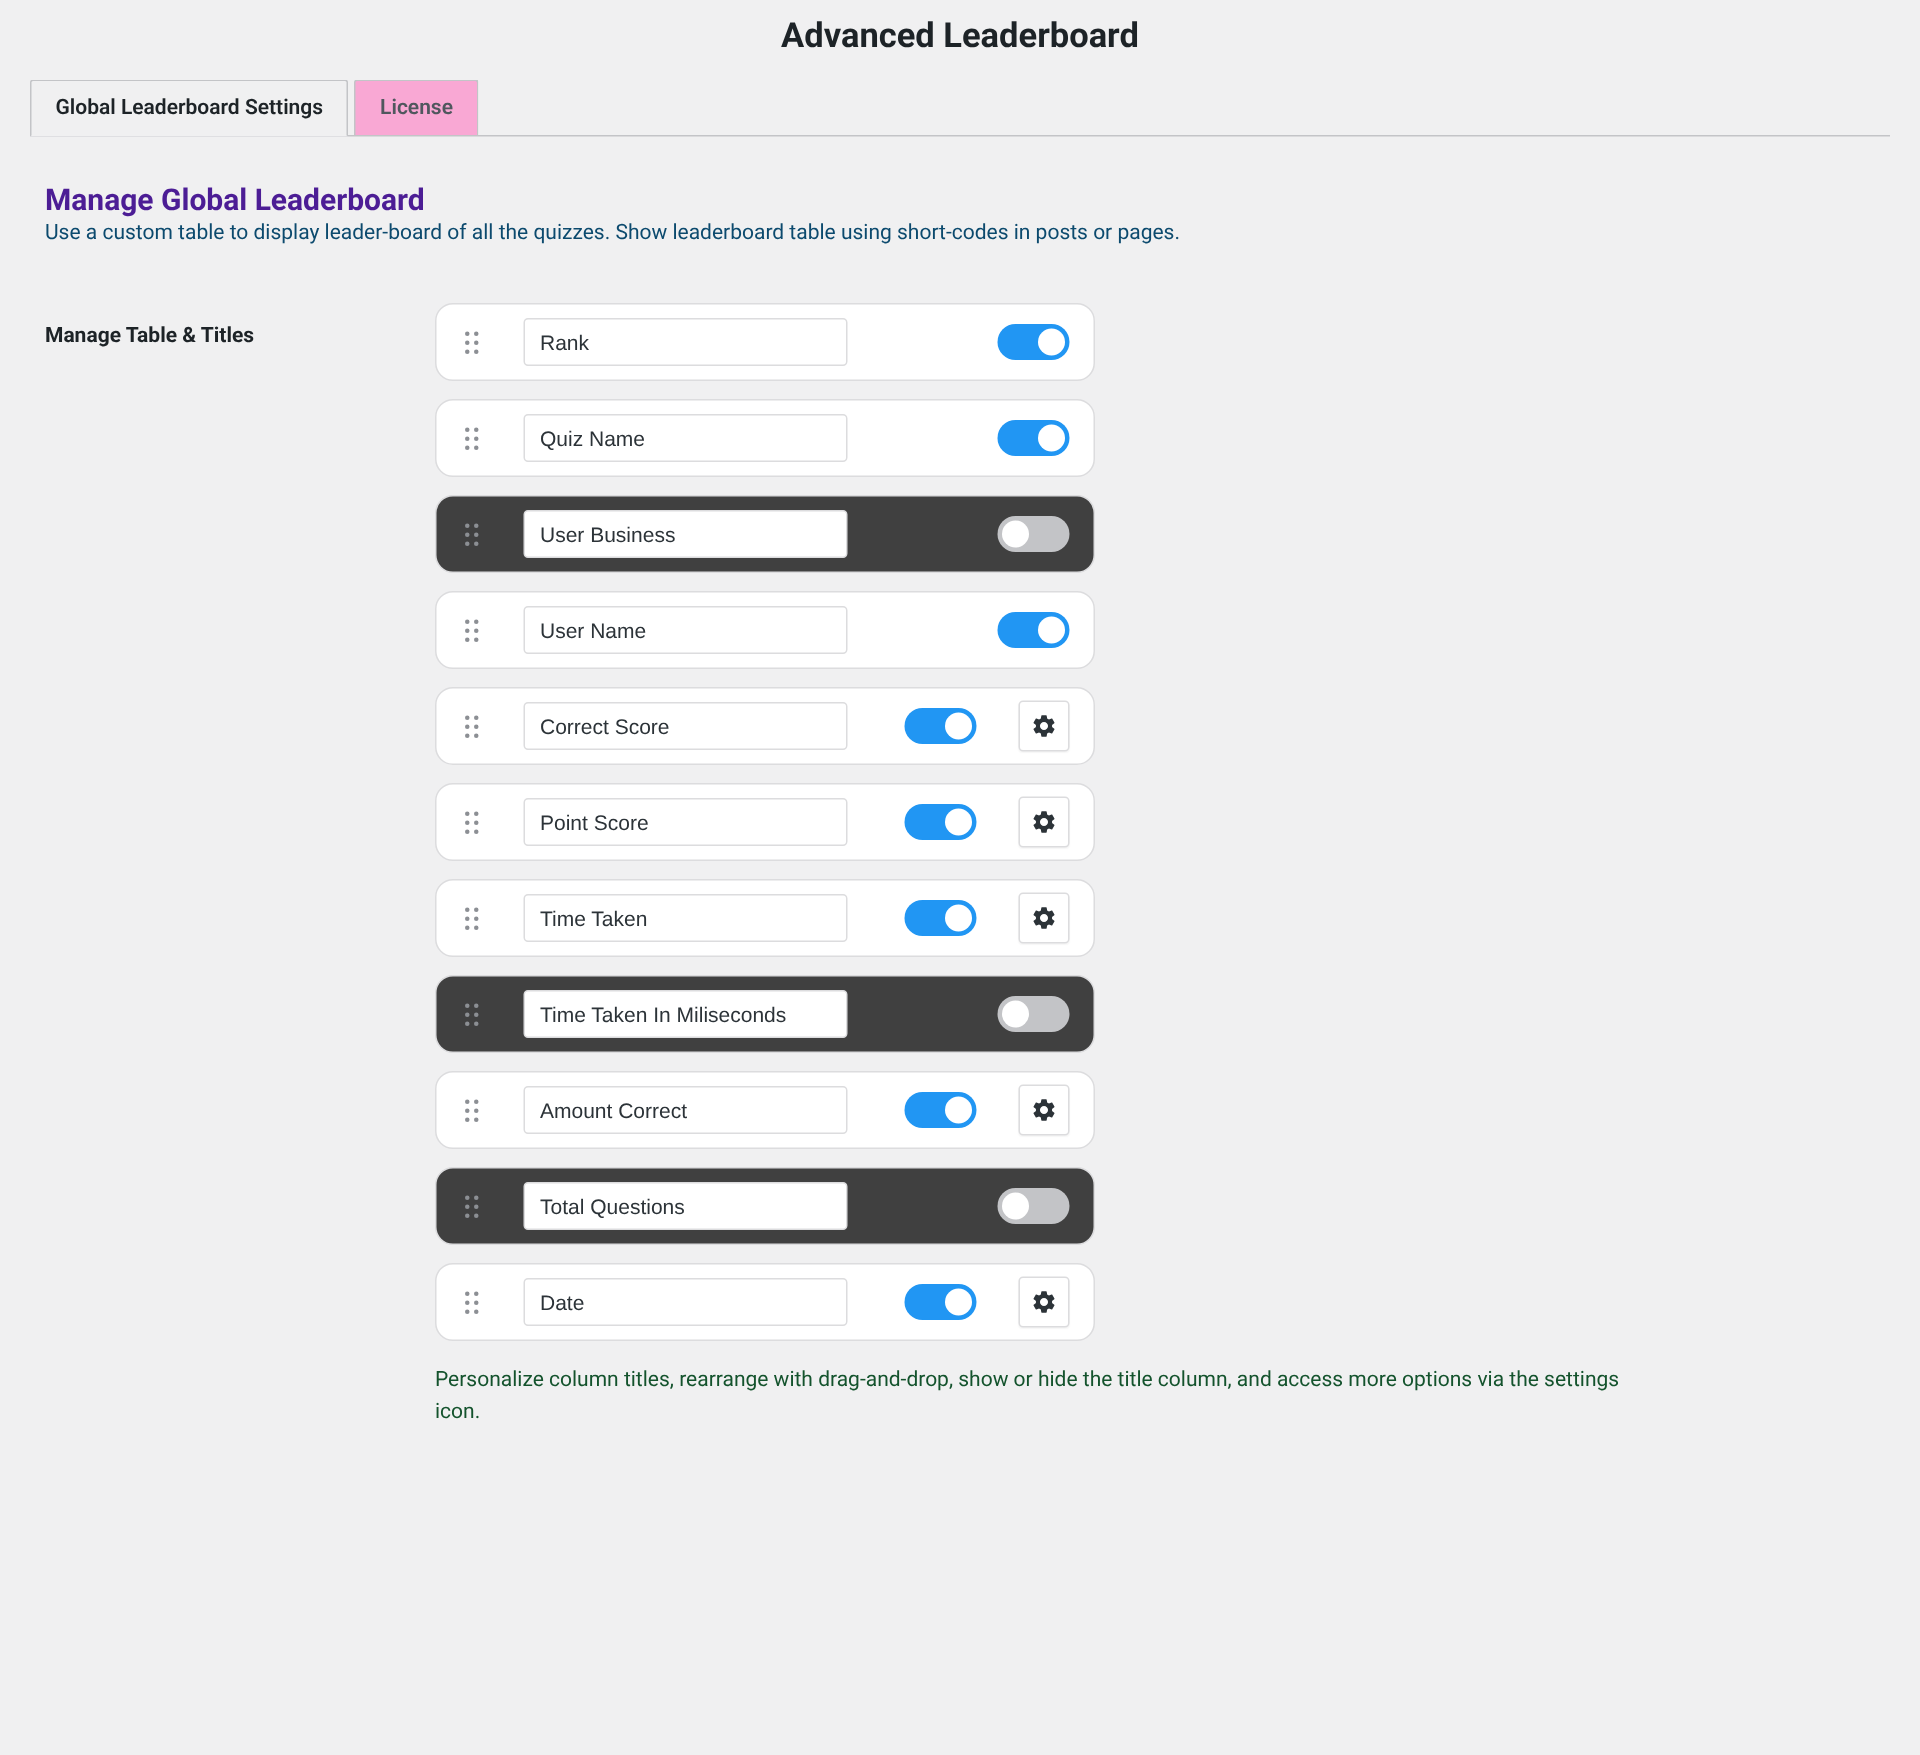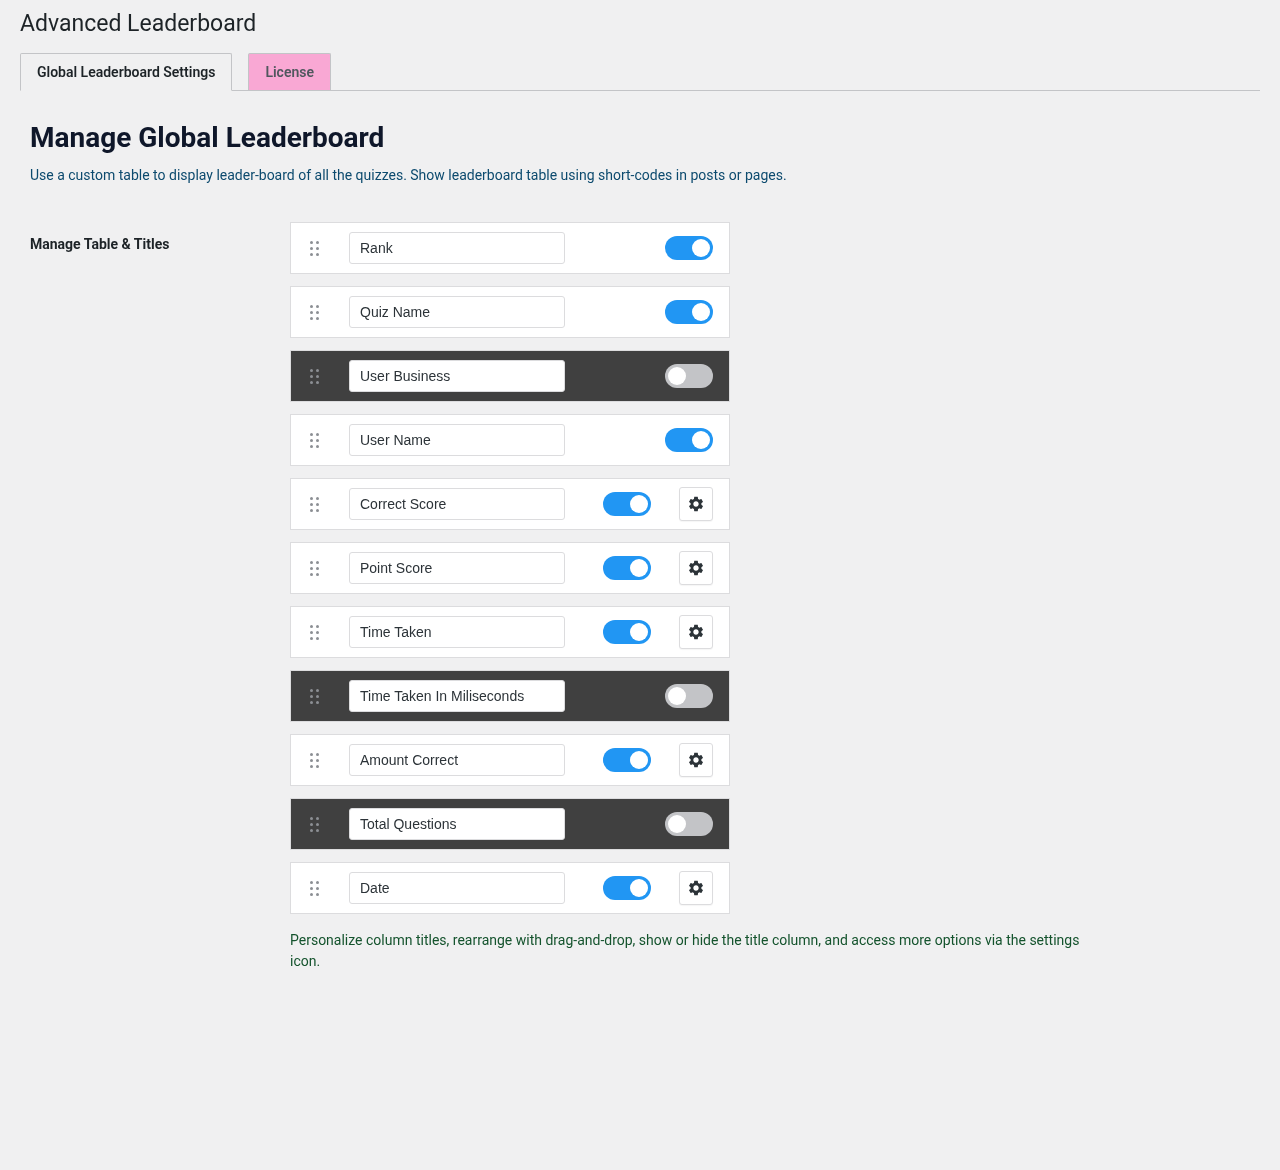--- a/index.html
+++ b/index.html
@@ -12,28 +12,29 @@
       background: #f0f0f1;
       color: #1d2327;
       font-size: 14px;
       padding: 0;
     }
     .wrap {
       padding: 10px 20px 40px 20px;
     }
     .page-title {
       font-size: 23px;
-      font-weight: 400;
+      font-weight: 700;
       color: #1d2327;
       margin-bottom: 16px;
+      text-align: center;
     }
     .tabs {
       border-bottom: 1px solid #c3c4c7;
       display: flex;
-      gap: 16px;
+      gap: 4px;
     }
     .tab {
       padding: 10px 16px;
       background: #f9a8d4;
       border: 1px solid #c3c4c7;
       border-bottom: none;
       margin-right: 0;
       font-size: 14px;
       font-weight: 600;
       color: #50575e;
@@ -44,24 +45,24 @@
     .tab.active {
       background: #f0f0f1;
       color: #1d2327;
       border-bottom: 1px solid #f0f0f1;
       margin-bottom: -1px;
     }
     .tab-content {
       padding: 30px 10px 20px 10px;
     }
     .section-title {
-      font-size: 28px;
+      font-size: 20px;
       font-weight: 700;
-      color: #0f172a;
-      margin-bottom: 11px;
+      color: #4c1d95;
+      margin-bottom: 0;
     }
     .section-desc {
       font-size: 14px;
       color: #0c4a6e;
       line-height: 1.5;
       margin-bottom: 36px;
     }
     .settings-row {
       display: flex;
       align-items: flex-start;
@@ -84,21 +85,21 @@
       flex-direction: column;
       gap: 12px;
       margin-bottom: 16px;
     }
     .field-card {
       display: flex;
       align-items: center;
       gap: 28px;
       background: #fff;
       border: 1px solid #dcdcde;
-      border-radius: 0;
+      border-radius: 12px;
       padding: 12px 16px;
       height: 52px;
       width: 440px;
     }
     .field-card.off {
       background: #404040;
     }
     .drag-handle {
       width: 14px;
       display: flex;

